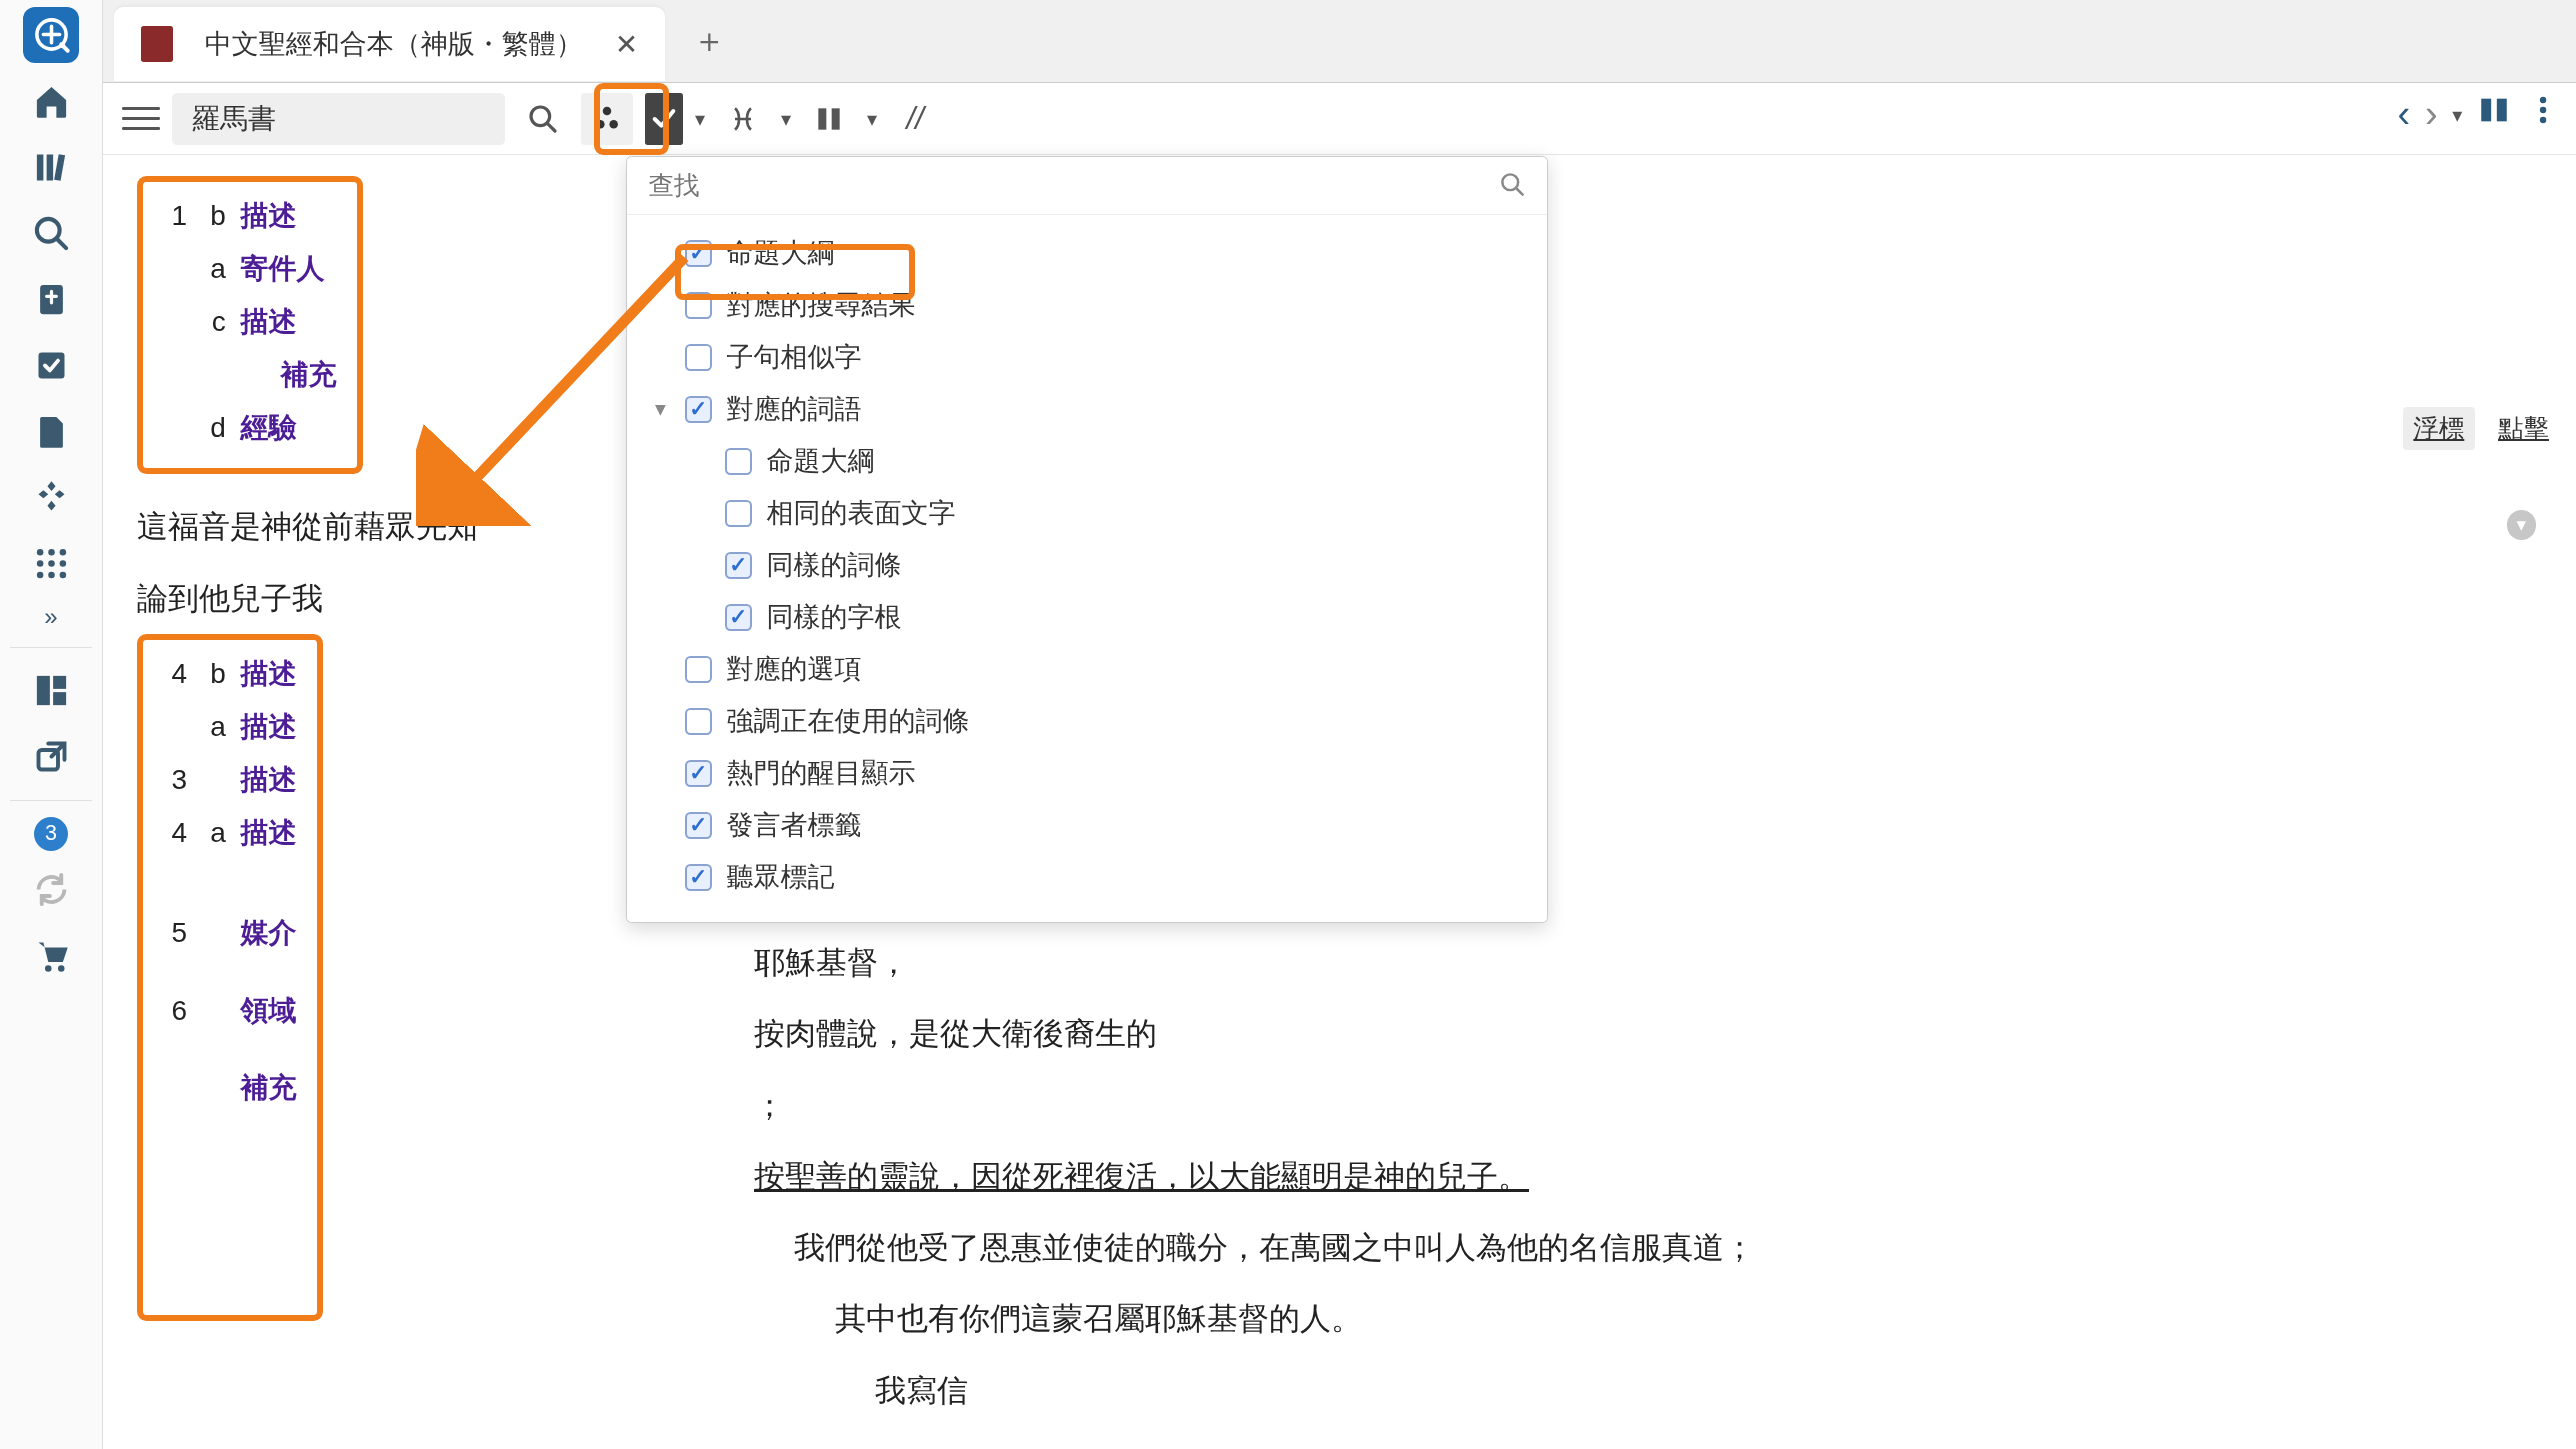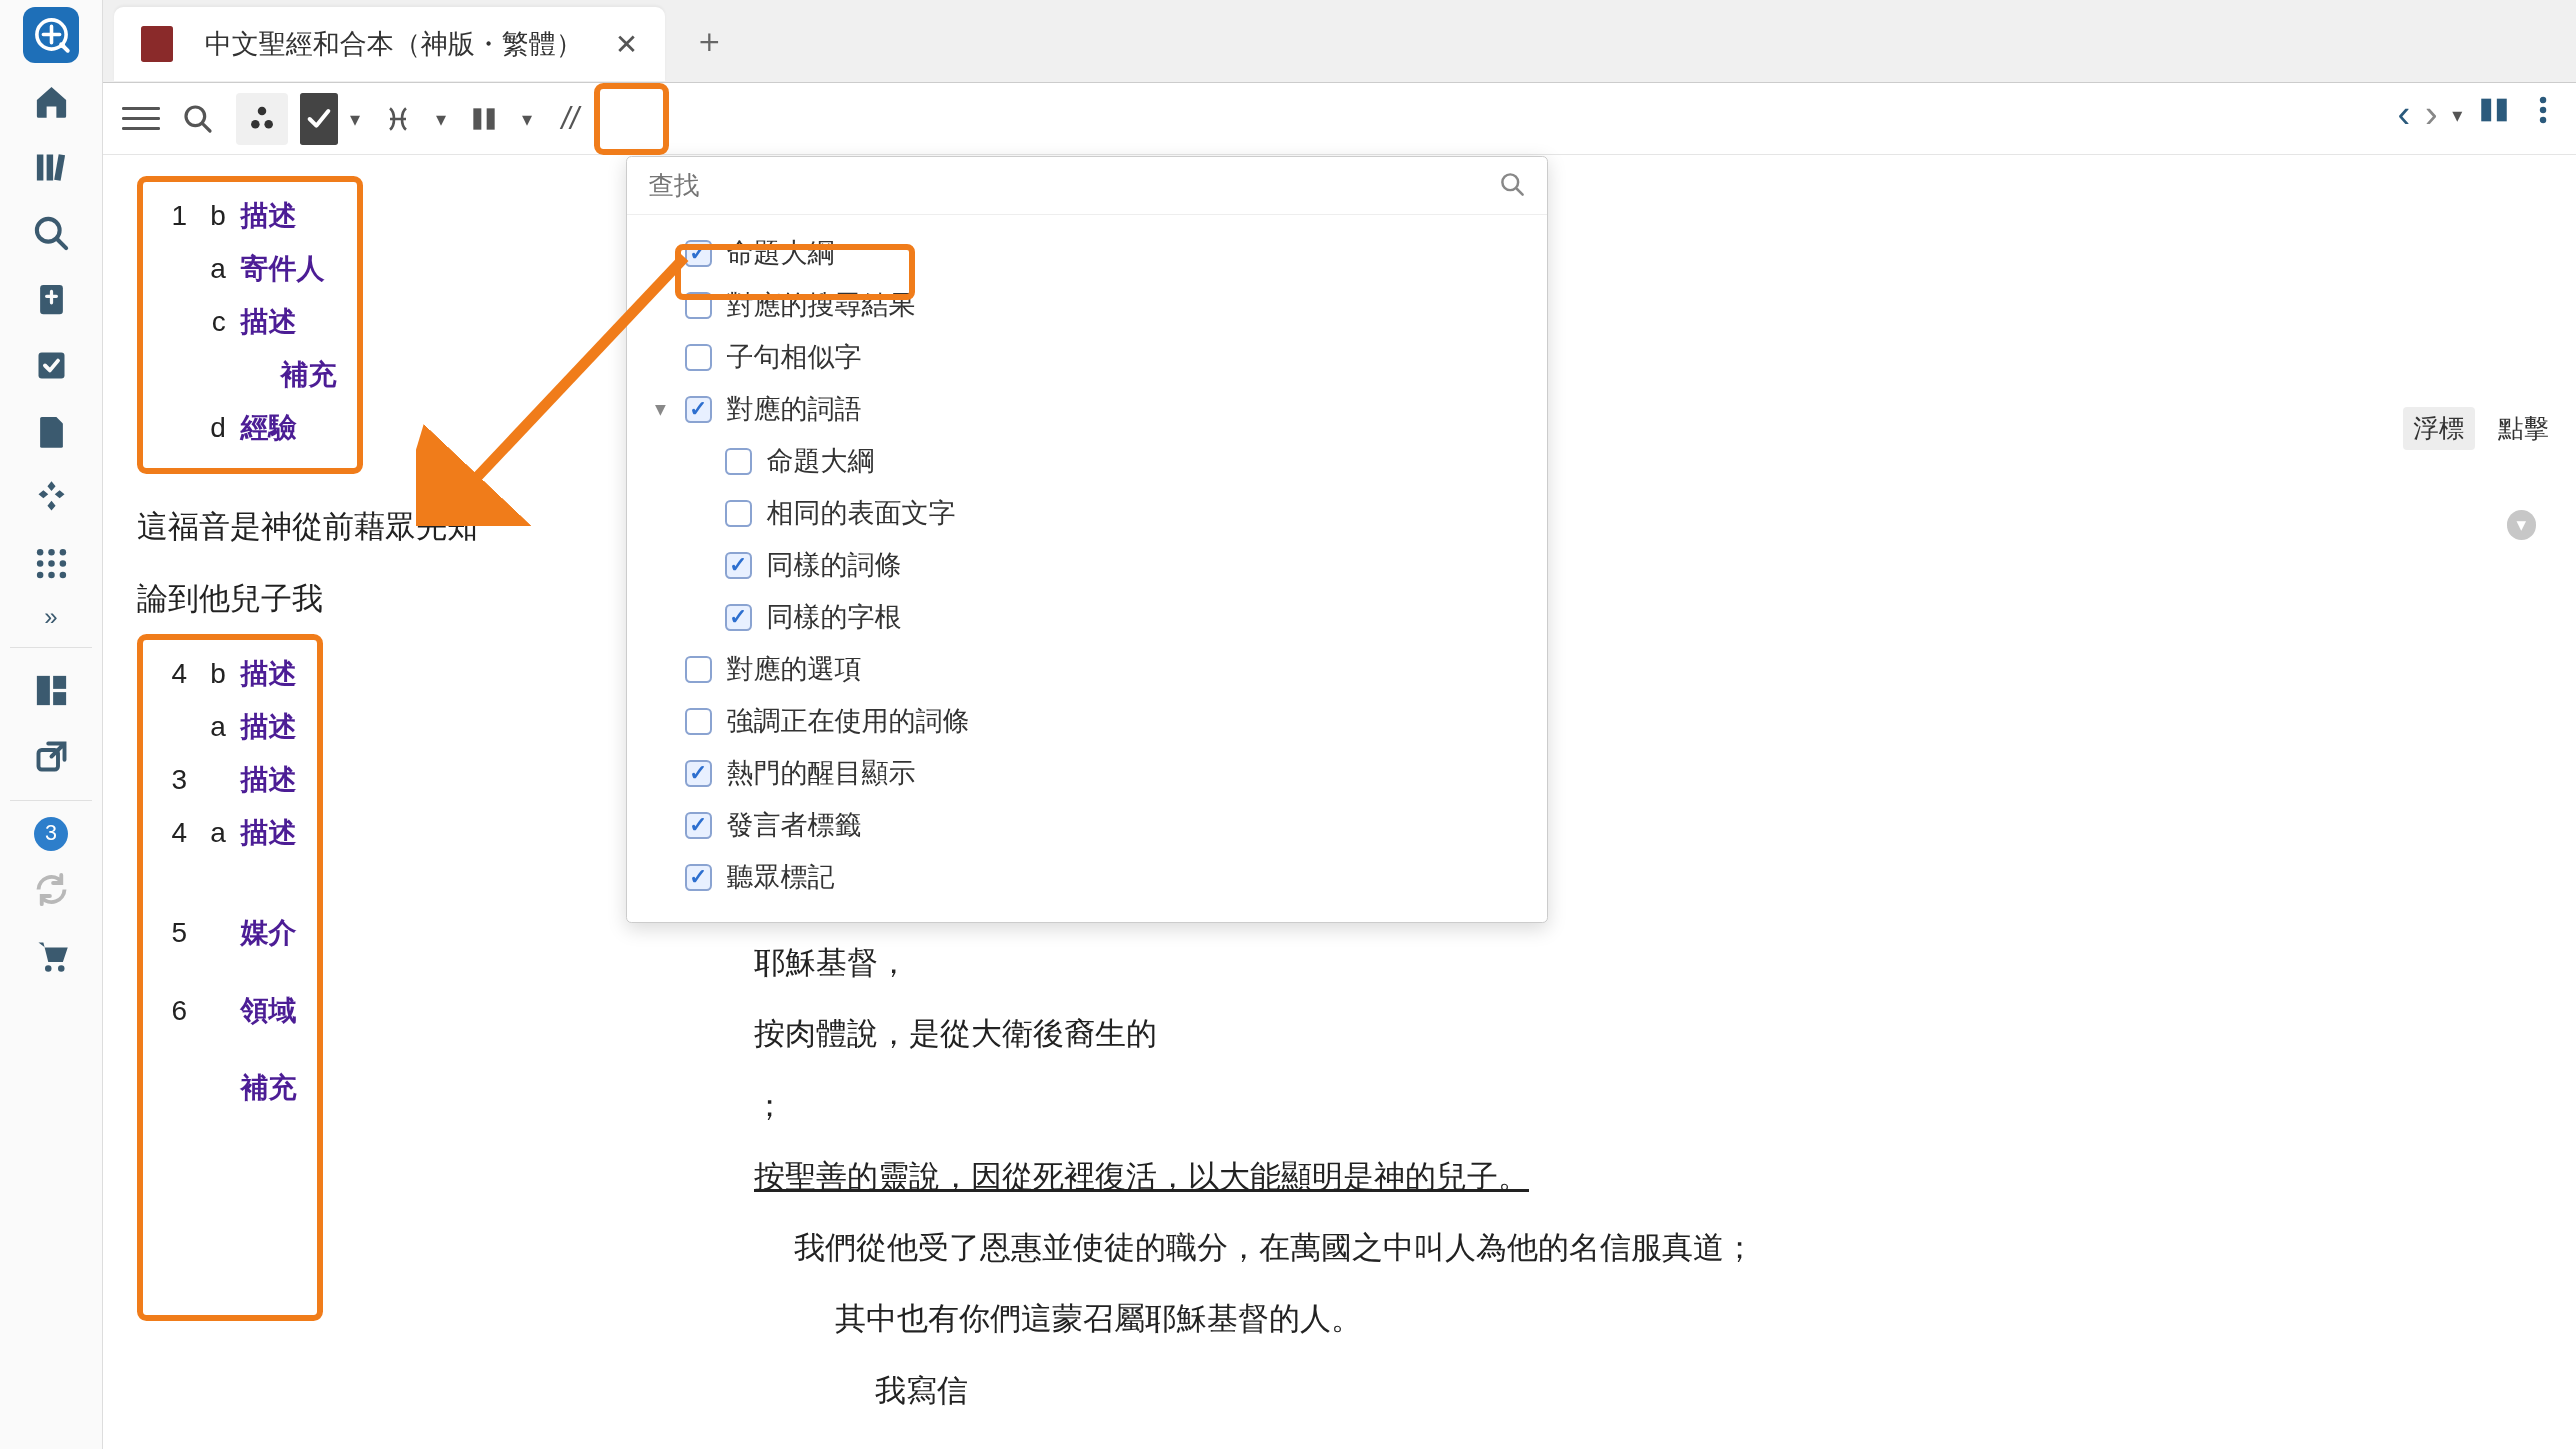--- a/index.html
+++ b/index.html
@@ -141,21 +141,21 @@
   display:flex;align-items:center;justify-content:center;background:#fff;flex-shrink:0;
 }
 .chk.checked{background:#e8f0ff;}
 .chk.checked::after{content:"✓";color:#2d6fcf;font-size:21.5px;font-weight:bold;}
 .expand-caret{width:19px;text-align:center;color:#888;font-size:21.5px;}
 .popup-hl{
   position:absolute;left:675px;top:244px;width:240px;height:56px;
   border:6.7px solid #f07c1a;border-radius:8px;pointer-events:none;
 }
 .popup-actions{
-  position:absolute;right:27px;top:407px;display:flex;align-items:center;gap:23px;
+  position:absolute;right:27px;top:407px;display:flex;align-items:center;gap:23px;text-decoration:underline;
 }
 .popup-actions .seg{font-size:25.5px;color:#333;}
 .popup-actions .seg.active{background:#ededed;padding:4px 10.7px;border-radius:4px;}
 .round-expand{width:29.5px;height:29.5px;border-radius:50%;background:#c7c7c7;color:#fff;display:flex;align-items:center;justify-content:center;font-size:19px;margin-left:27px;}
 .popup-actions2{ position:absolute; right:40px; top:510px; }
 
 
 .right-controls{
   position:absolute;right:16px;top:93px;display:flex;align-items:center;gap:14.8px;
 }
@@ -273,20 +273,21 @@
   </div>
   <span class="add-tab">＋</span>
 </div>
 
 <div class="toolbar">
   <div class="hamburger">
       <span></span>
       <span></span>
       <span></span>
     </div>
+  <input class="loc-input" value="羅馬書" style="">
   <button class="tb-btn">
     <svg viewBox="0 0 24 24" fill="none" stroke="#555" stroke-width="2.4">
         <circle cx="10" cy="10" r="7"></circle>
         <path d="M16 16l5 5" stroke-linecap="round"></path>
       </svg>
   </button>
   <button class="tb-btn" style="background:#f0f0f0;border-radius:4px;">
     <svg viewBox="0 0 24 24" fill="#333">
         <circle cx="12" cy="6" r="3.2"></circle>
         <circle cx="7" cy="16" r="3.2"></circle>

